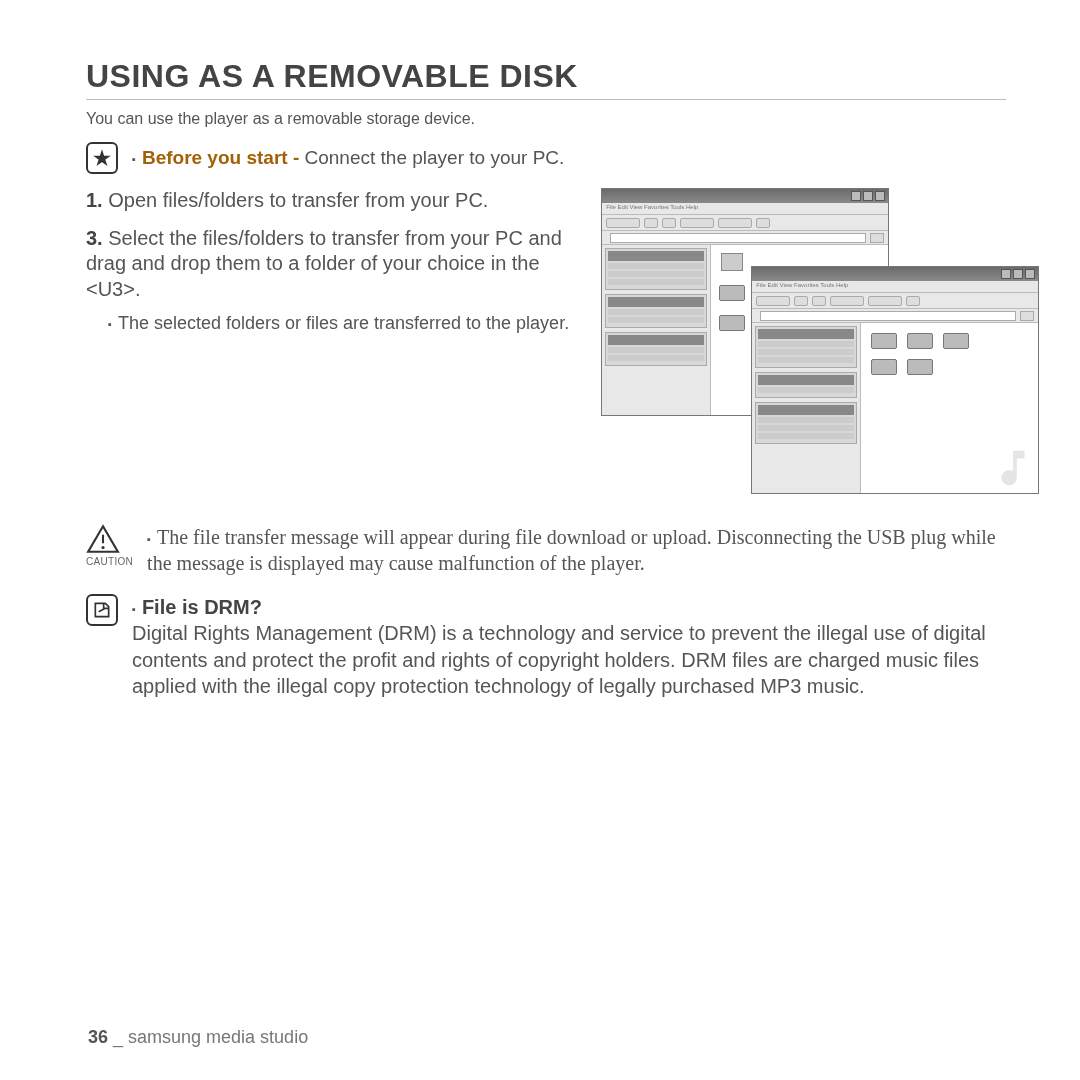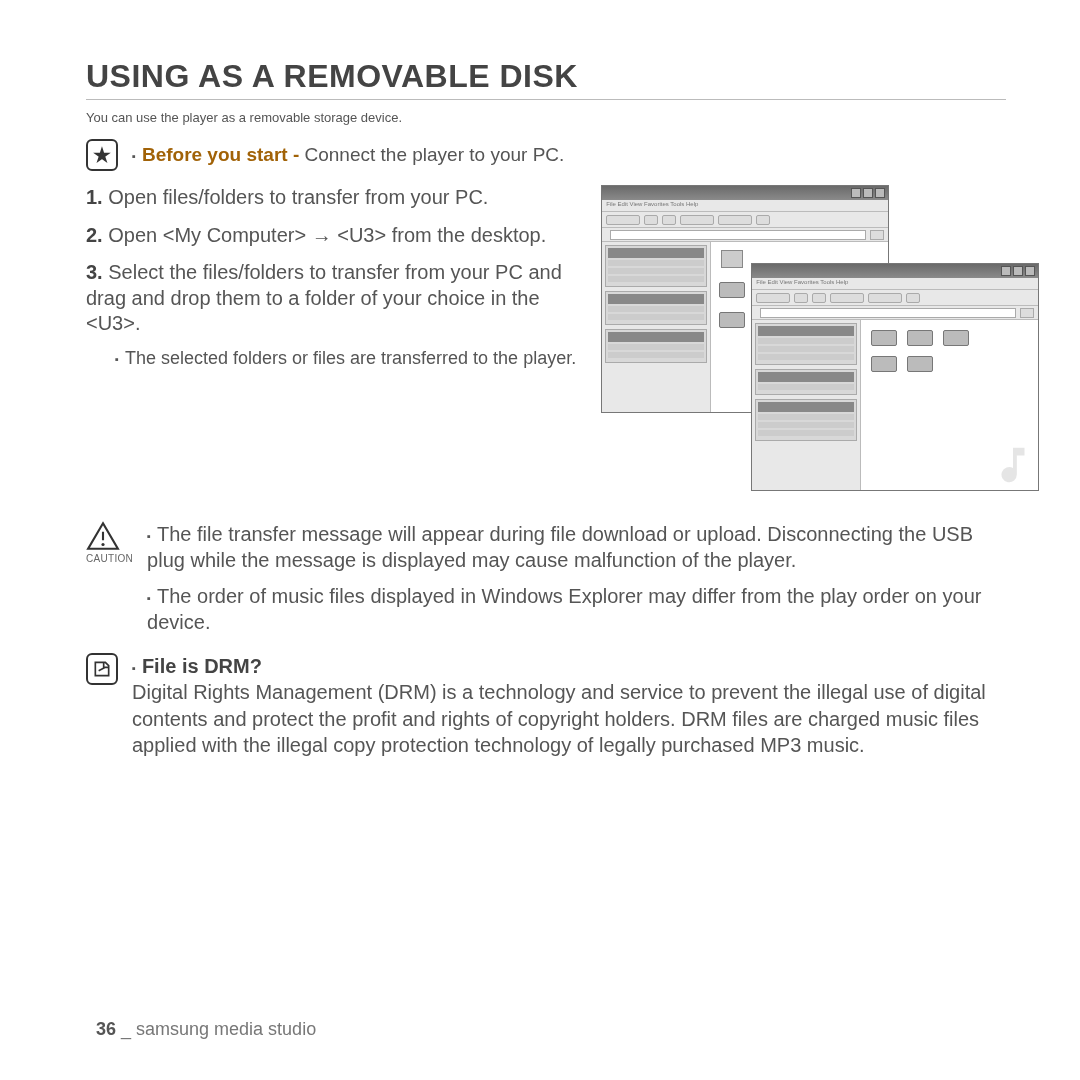--- a/index.html
+++ b/index.html
@@ -13,21 +13,21 @@
   .title {
     font-size: 32px;
     font-weight: 700;
     letter-spacing: 0.5px;
     color: #444;
     border-bottom: 1px solid #bbb;
     padding-bottom: 4px;
     margin-bottom: 10px;
   }
   .intro {
-    font-size: 13px;
+    font-size: 16px;
     color: #555;
     margin-bottom: 14px;
   }
   .before-row {
     display: flex;
     align-items: center;
     gap: 14px;
     margin-bottom: 14px;
   }
   .icon-box {
@@ -54,21 +54,20 @@
     color: #555;
   }
   .steps ol { list-style: none; }
   .steps li { margin-bottom: 12px; line-height: 1.28; }
   .steps .num { font-weight: 700; color: #444; }
   .steps .sub {
     font-size: 18px;
     margin-left: 22px;
     margin-top: 10px;
     line-height: 1.28;
-    text-align: center;
   }
   .illus-wrap {
     flex: 0 0 44%;
     position: relative;
     height: 300px;
   }
   .win {
     position: absolute;
     background: #f3f3f3;
     border: 1px solid #777;
@@ -115,61 +114,59 @@
     width: 34px; height: 30px;
     display:flex;align-items:center;justify-content:center;
   }
   .triangle svg{width:100%;height:100%;}
   .caution-label{font-size:10px;color:#666;letter-spacing:0.3px;margin-top:2px;}
   .bullets {
     font-size: 20px;
     color: #555;
     line-height: 1.3;
   }
-  .bullets .item { margin-bottom: 10px; }
+  .bullets .item { margin-bottom: 10px; font-family: Liberation Serif, serif; }
   .note-block { margin-top: 8px; }
   .note-icon {
     width:32px;height:32px;border:2px solid #333;border-radius:6px;
     display:flex;align-items:center;justify-content:center;flex:none;
   }
   .note-icon svg{width:20px;height:20px;}
   .note-body {
     font-size: 20px;
     color:#555;
     line-height:1.32;
   }
   .note-body .lead{font-weight:700;color:#444;}
   .footer {
     position: absolute;
-    bottom: 40px;
+    bottom: 32px;
     left: 88px;
     font-size: 18px;
     color: #777;
-    margin-left: 8px;
   }
   .footer .pg { font-weight:700; color:#555; }
 </style>
 </head>
 <body>
 
 <h1 class="title">USING AS A REMOVABLE DISK</h1>
 <p class="intro">You can use the player as a removable storage device.</p>
 
 <div class="before-row">
   <div class="icon-box">★</div>
   <div class="before-text">
     <span class="chevron">▪</span><b>Before you start -</b><span> Connect the player to your PC.</span>
   </div>
 </div>
 
 <div class="two-col">
   <div class="steps">
     <ol>
       <li><span class="num">1.</span> <span>Open files/folders to transfer from your PC.</span></li>
-      <li><span class="num">2.</span> <span>Open &lt;My Computer&gt; → &lt;U3&gt; from the desktop.</span></li>
       <li><span class="num">3.</span> <span>Select the files/folders to transfer from your PC and drag and drop them to a folder of your choice in the &lt;U3&gt;.</span>
         <div class="sub"><span class="chevron">▪</span><span>The selected folders or files are transferred to the player.</span></div>
       </li>
     </ol>
   </div>
 
   <div class="illus-wrap">
     <div class="win win1">
       <div class="titlebar">
           <span></span>
@@ -280,21 +277,20 @@
       <svg viewBox="0 0 32 28">
           <path fill="none" stroke="#333" stroke-width="2" d="M16 2 L30 26 L2 26 Z"></path>
           <line x1="16" y1="10" x2="16" y2="18" stroke="#333" stroke-width="2"></line>
           <circle cx="16" cy="22" r="1.5" fill="#333"></circle>
         </svg>
     </div>
     <div class="caution-label">CAUTION</div>
   </div>
   <div class="bullets">
     <div class="item"><span class="chevron">▪</span><span>The file transfer message will appear during file download or upload. Disconnecting the USB plug while the message is displayed may cause malfunction of the player.</span></div>
-    <div class="item"><span class="chevron">▪</span><span>The order of music files displayed in Windows Explorer may differ from the play order on your device.</span></div>
   </div>
 </div>
 
 <div class="note-block">
   <div class="note-icon">
     <svg viewBox="0 0 24 24">
         <path fill="none" stroke="#333" stroke-width="2" d="M4 4h12l4 4v12H4z"></path>
         <path fill="none" stroke="#333" stroke-width="2" d="M14 4v6h6 M8 14l8-4"></path>
       </svg>
   </div>

